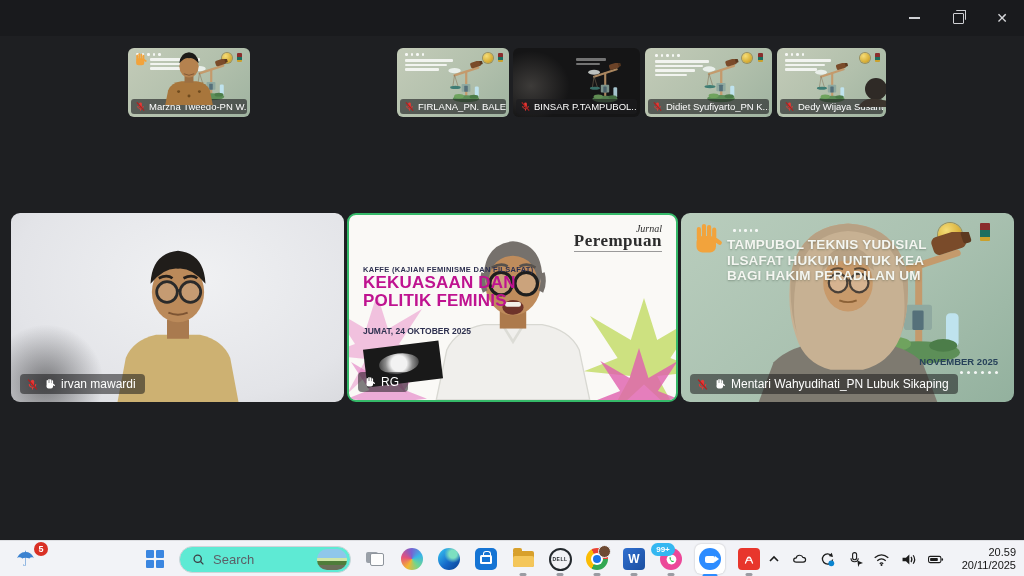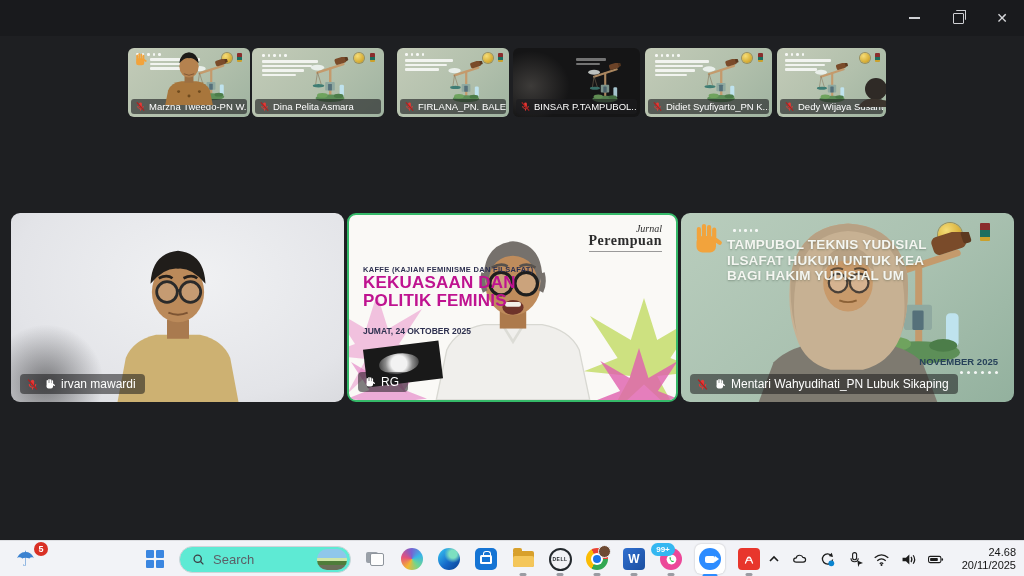--- a/index.html
+++ b/index.html
@@ -41,21 +41,21 @@
   #tile-center{left:347px;width:331px;background:#faf9f6;border:2px solid #35b969;box-sizing:border-box;}
   #tile-right{left:681px;width:333px;background:linear-gradient(140deg,#b9cdbd 0%,#a9c1b0 55%,#93b19e 100%);}
 
   
   .kaffe{position:absolute;left:14px;top:16px;color:#2e3150;z-index:5;}
   .kaffe .kicker{font-size:7.5px;font-weight:bold;letter-spacing:.3px;margin-top:34px;}
   .kaffe .t1,.kaffe .t2{font-size:17px;font-weight:900;color:#bf1390;line-height:18px;letter-spacing:.2px;}
   .kaffe .date{font-size:8.5px;font-weight:bold;margin-top:16px;}
   .jp-logo{position:absolute;right:14px;top:9px;text-align:right;color:#2c2c2c;z-index:5;}
   .jp-logo .script{font-family:"Liberation Serif",serif;font-style:italic;font-size:10px;line-height:9px;}
-  .jp-logo .main{font-family:"Liberation Serif",serif;font-size:14px;font-weight:bold;letter-spacing:.5px;line-height:16px;}
+  .jp-logo .main{font-family:"Liberation Serif",serif;font-size:17px;font-weight:bold;letter-spacing:.5px;line-height:16px;}
   .jp-logo .rule{margin-top:2px;height:1px;background:#9a9a9a;}
   .flower{position:absolute;z-index:1;}
   .star8{clip-path:polygon(50% 0,61% 35%,95% 15%,72% 50%,100% 61%,61% 65%,80% 100%,50% 72%,20% 100%,39% 65%,0 61%,28% 50%,5% 15%,39% 35%);}
   .bw-photo{position:absolute;left:16px;top:130px;width:76px;height:38px;background:#191919;transform:rotate(-7deg);z-index:4;overflow:hidden;}
   .bw-photo::before{content:"";position:absolute;left:14px;top:8px;width:40px;height:20px;border-radius:50%;
     background:radial-gradient(circle at 50% 50%,#f2f2f2 0 35%,#8c8c8c 60%,#2c2c2c);}
   
   
   .vbg-title{position:absolute;left:46px;top:24px;z-index:5;color:#f4f6f1;font-weight:800;font-size:13.5px;line-height:15.5px;
     letter-spacing:.2px;text-shadow:0 1px 2px rgba(40,60,45,.35);white-space:nowrap;}
@@ -205,47 +205,20 @@
       <path d="M33 36 Q40 40 47 36" stroke="#7c5433" stroke-width="1.2" fill="none"></path>
     </svg>
     <div class="thumb-name">
       <svg class="mic-ico" width="11" height="11">
           <use href="#mic-off"></use>
         </svg>
       <span>Marzha Tweedo-PN W..</span>
     </div>
   </div>
 
-  <div class="thumb" style="left:252px;width:132px">
-    <div class="vbg"></div>
-    <div class="vbg-dots" style="left:10px;top:6px">
-        <i></i>
-        <i></i>
-        <i></i>
-        <i></i>
-        <i></i>
-      </div>
-    <div class="vbg-lines" style="left:10px;top:12px;width:56px">
-        <i style="width:56px"></i>
-        <i style="width:50px"></i>
-        <i style="width:42px"></i>
-        <i style="width:34px"></i>
-      </div>
-    <span class="gold-coin" style="right:20px;top:5px;width:10px;height:10px"></span>
-    <span class="mini-logo" style="right:9px;top:5px"></span>
-    <svg style="position:absolute;right:22px;bottom:12px;width:64px;height:48px">
-        <use href="#gavel-art"></use>
-      </svg>
-    <div class="thumb-name">
-      <svg class="mic-ico" width="11" height="11">
-          <use href="#mic-off"></use>
-        </svg>
-      <span>Dina Pelita Asmara</span>
-    </div>
-  </div>
 
   <div class="thumb" style="left:397px;width:112px">
     <div class="vbg"></div>
     <div class="vbg-dots" style="left:8px;top:5px">
         <i></i>
         <i></i>
         <i></i>
         <i></i>
       </div>
     <div class="vbg-lines" style="left:8px;top:11px;width:48px">
@@ -412,21 +385,21 @@
     <div class="vbg-dots" style="left:52px;top:16px">
         <i></i>
         <i></i>
         <i></i>
         <i></i>
         <i></i>
       </div>
     <div class="vbg-title">
       <div>TAMPUBOL TEKNIS YUDISIAL</div>
       <div>ILSAFAT HUKUM UNTUK KEA</div>
-      <div>BAGI HAKIM YUDISIAL UM</div>
+      <div>BAGI HAKIM PERADILAN UM</div>
     </div>
     <span class="gold-coin" style="right:52px;top:10px;width:24px;height:24px"></span>
     <span class="mini-logo" style="right:24px;top:10px;width:10px;height:18px"></span>
     <svg style="position:absolute;right:6px;bottom:30px;width:180px;height:140px">
         <use href="#gavel-art"></use>
       </svg>
     <div class="nov">
       <span>NOVEMBER 2025</span>
       <div class="nov-dots">
           <i></i>
@@ -584,18 +557,18 @@
       <span class="tray-ico">
         <svg width="19" height="17" viewBox="0 0 22 20">
           <rect x="2" y="6" width="16" height="8" rx="2" fill="none" stroke="#1c1c1c" stroke-width="1.4"></rect>
           <rect x="4" y="8" width="10" height="4" rx="1" fill="#1c1c1c"></rect>
           <rect x="18.8" y="8.5" width="2" height="3" rx="1" fill="#1c1c1c"></rect>
         </svg>
       </span>
     </div>
 
     <div class="clock">
-      <div>24.68</div>
+      <div>20.59</div>
       <div>20/11/2025</div>
     </div>
   </div>
 
 </div>
 
 </body></html>

